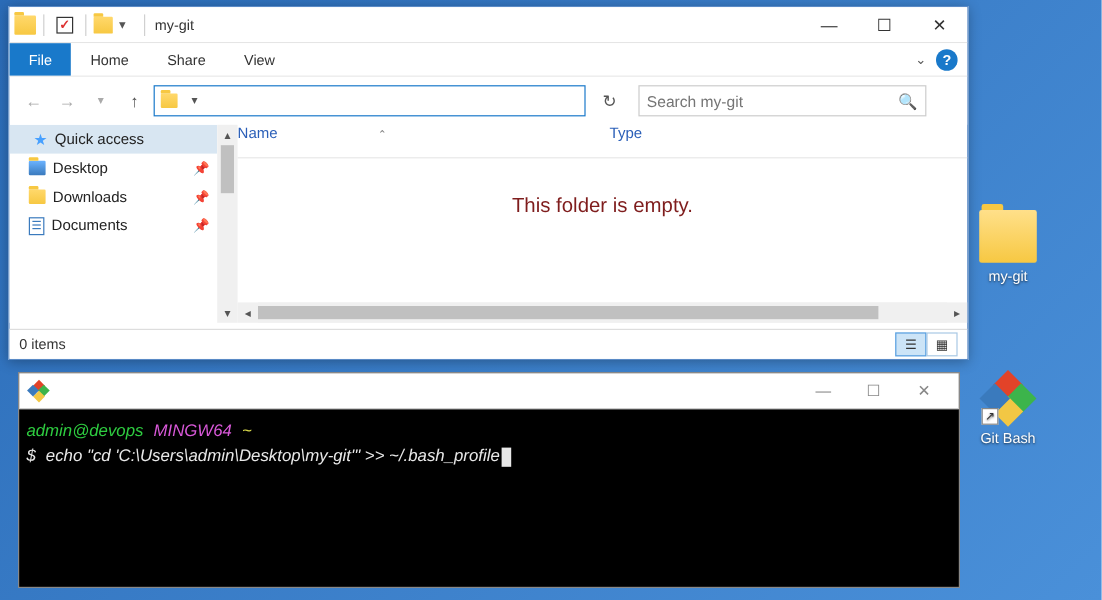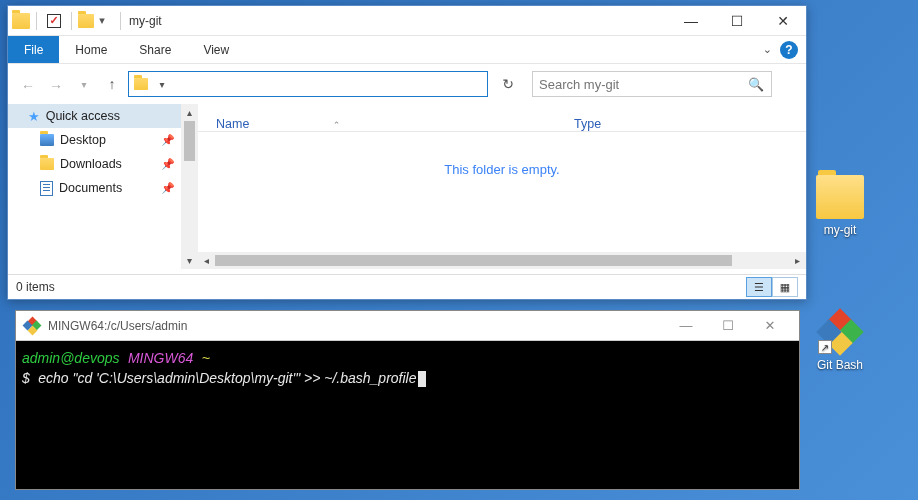--- a/index.html
+++ b/index.html
@@ -41,36 +41,36 @@
 .search-box { width:240px; height:26px; border:1px solid #ccc; margin-left:8px; display:flex; align-items:center; padding:0 6px;}
 .search-box input { flex:1; border:none; outline:none; font-size:13px; color:#666;}
 .search-icon { color:#555; font-size:13px;}
 
 
 .content { display:flex; height:165px; }
 .sidebar { width:190px; border-right:none; position:relative; background:#fff; display:flex;}
 .sidebar-list { flex:1; overflow:hidden; font-size:12.5px; color:#222;}
 .side-item { display:flex; align-items:center; height:24px; padding-left:20px; gap:6px;}
 .side-item.sel { background:#d8e6f2;}
-.side-item.child { padding-left:32px;}
+.side-item.child { padding-left:16px;}
 .pin { color:#7a7a7a; margin-left:auto; margin-right:6px; font-size:11px;}
 .star { color:#47a0ff; font-size:13px;}
 .doc-icon { width:13px; height:15px; border:1px solid #3a7abd; background:#fff; position:relative;}
 .doc-icon::after{content:"";position:absolute;top:2px;left:2px;right:2px;height:1px;background:#3a7abd;box-shadow:0 3px 0 #3a7abd,0 6px 0 #3a7abd;}
 .sb-scroll { width:17px; background:#f0f0f0; display:flex; flex-direction:column;}
 .sb-arrow { height:17px; display:flex; align-items:center; justify-content:center; color:#555; font-size:10px;}
 .sb-thumb { flex:0 0 40px; background:#c0c0c0; margin:0 3px;}
 .sb-track { flex:1;}
 
 .main { flex:1; display:flex; flex-direction:column; position:relative;}
-.col-headers { height:28px; display:flex; align-items:flex-end; border-bottom:1px solid #e8e8e8; color:#2b5fb8; font-size:12.5px; padding-left:18px;gap:48px;}
+.col-headers { height:28px; display:flex; align-items:flex-start; border-bottom:1px solid #e8e8e8; color:#2b5fb8; font-size:12.5px; }
 .col-name { width:310px;}
 .col-date { width:150px;}
 .col-headers .sort-caret { font-size:9px; color:#888; margin-left:80px;}
-.empty-msg { flex:1; display:flex; align-items:flex-start; justify-content:center; padding-top:30px; color:#3b82f6; font-size:13px;}
+.empty-msg { flex:1; display:flex; align-items:flex-start; justify-content:center; padding-top:30px; color:#7f1d1d; font-size:17px;}
 .h-scroll { height:17px; display:flex; background:#f0f0f0;}
 .h-arrow { width:17px; display:flex; align-items:center; justify-content:center; font-size:10px; color:#555;}
 .h-track { flex:1; background:#f0f0f0; position:relative;}
 .h-thumb { position:absolute; left:0; top:3px; bottom:3px; width:90%; background:#c0c0c0;}
 
 
 .statusbar { position:absolute; bottom:0; left:0; right:0; height:25px; border-top:1px solid #ddd; display:flex; align-items:center; padding:0 8px; font-size:12px; color:#333; background:#fff;justify-content:space-between;}
 .view-btns { margin-left:auto; display:flex; gap:0;}
 .view-btn { width:26px; height:20px; border:1px solid #a8c8e4; display:flex; align-items:center; justify-content:center; font-size:11px;}
 .view-btn.active { background:#cce4f7; border-color:#5aa0e0;}
@@ -224,21 +224,20 @@
 </div>
 
 <div class="terminal">
   <div class="term-title">
     <span class="term-icon">
       <span class="d" style="background:#e24329;top:0;left:4.5px;"></span>
       <span class="d" style="background:#3cb44b;top:4.5px;left:9px;"></span>
       <span class="d" style="background:#f2c744;top:9px;left:4.5px;"></span>
       <span class="d" style="background:#3a7abd;top:4.5px;left:0;"></span>
     </span>
-    <span class="term-title-text">MINGW64:/c/Users/admin</span>
     <div class="term-controls">
       <div class="term-btn">―</div>
       <div class="term-btn">☐</div>
       <div class="term-btn">✕</div>
     </div>
   </div>
   <div class="term-body"><span class="t-green">admin@devops</span> <span class="t-mag">MINGW64</span> <span class="t-yel">~</span>
 <span class="t-white">$</span> <span class="t-white">echo "cd 'C:\Users\admin\Desktop\my-git'" &gt;&gt; ~/.bash_profile</span><span class="cursor"></span></div>
 </div>
 

